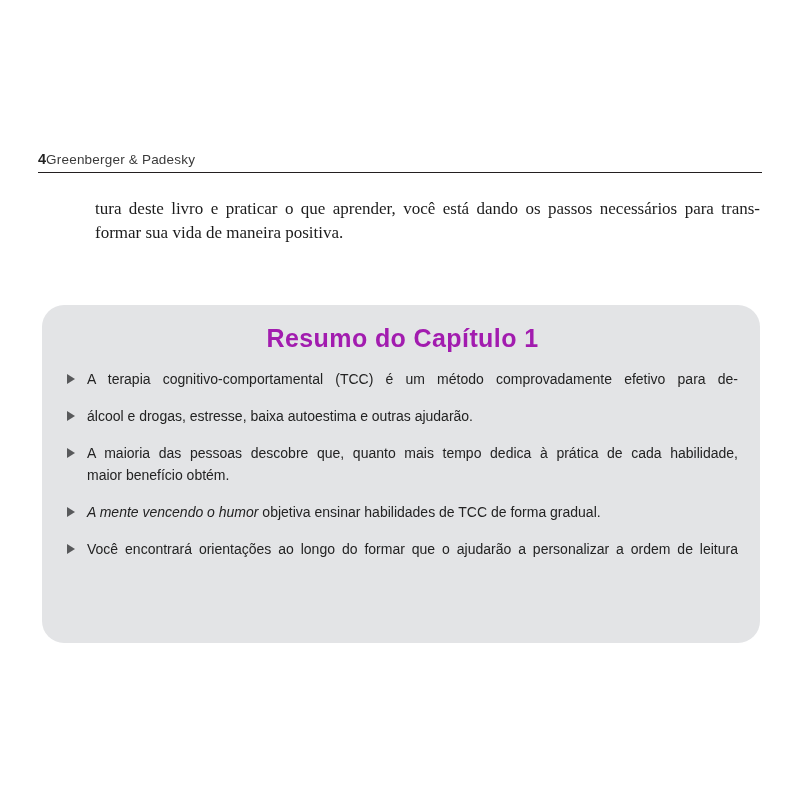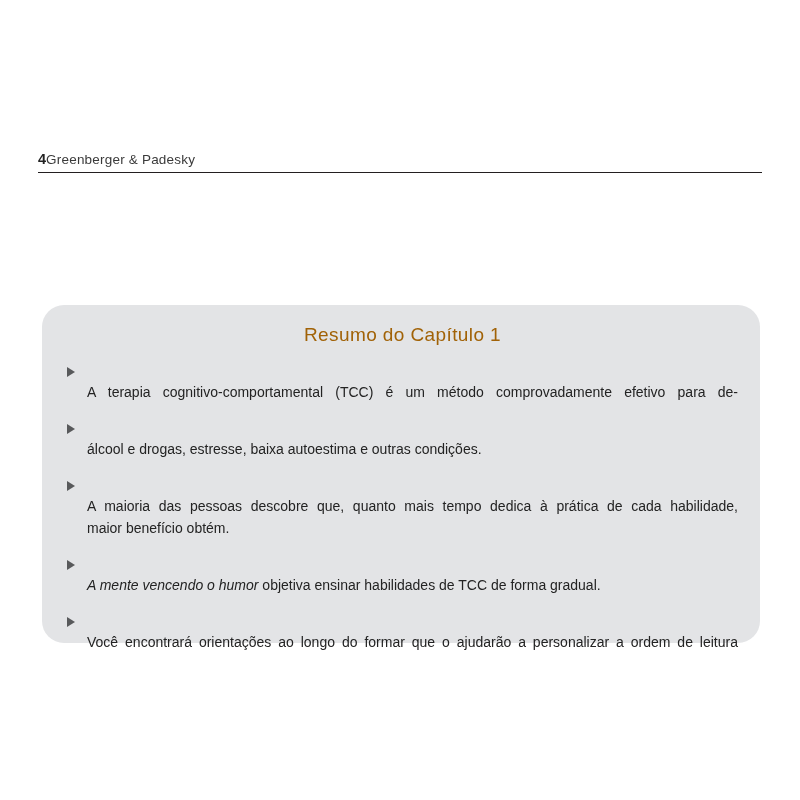--- a/index.html
+++ b/index.html
@@ -53,24 +53,24 @@
     left: 42px;
     top: 305px;
     width: 718px;
     height: 338px;
     background: #e3e4e6;
     border-radius: 22px;
     padding: 19px 22px 0 25px;
   }
   .summary-title {
     text-align: center;
-    font-size: 19px;
-    font-weight: normal;
+    font-size: 25px;
+    font-weight: bold;
     letter-spacing: 0.4px;
-    color: #a16207;
+    color: #a21caf;
     margin-bottom: 15px;
   }
   .summary-list {
     list-style: none;
   }
   .summary-item {
     display: flex;
     margin-bottom: 15px;
     font-size: 14px;
     line-height: 22px;
@@ -82,54 +82,58 @@
   }
   .bullet::before {
     content: "";
     display: block;
     width: 0;
     height: 0;
     border-left: 8px solid #58595b;
     border-top: 5px solid transparent;
     border-bottom: 5px solid transparent;
   }
-  .item-text { flex: 1; margin-top: 20px; }
+  .item-text { flex: 1; }
   .item-line { display: block; }
   .item-line.stretch {
     text-align: justify;
     text-align-last: justify;
   }
   .italic { font-style: italic; }
 </style>
 </head>
 <body>
 
 <div class="page">
 
   <div class="running-header">
     <span class="page-number">4</span>
     <span class="running-head-title">Greenberger &amp; Padesky</span>
   </div>
 
+  <div class="intro-paragraph">
+    <span class="intro-line stretch">tura deste livro e praticar o que aprender, você está dando os passos necessários para trans-</span>
+    <span class="intro-line">formar sua vida de maneira positiva.</span>
+  </div>
 
   <div class="summary-box">
     <div class="summary-title">Resumo do Capítulo 1</div>
     <ul class="summary-list">
 
       <li class="summary-item">
         <span class="bullet"></span>
         <div class="item-text">
           <span class="item-line stretch">A terapia cognitivo-comportamental (TCC) é um método comprovadamente efetivo para de-</span>
         </div>
       </li>
 
       <li class="summary-item">
         <span class="bullet"></span>
         <div class="item-text">
-          <span class="item-line">álcool e drogas, estresse, baixa autoestima e outras condições.</span>
+          <span class="item-line">álcool e drogas, estresse, baixa autoestima e outras ajudarão.</span>
         </div>
       </li>
 
       <li class="summary-item">
         <span class="bullet"></span>
         <div class="item-text">
           <span class="item-line stretch">A maioria das pessoas descobre que, quanto mais tempo dedica à prática de cada habilidade,</span>
           <span class="item-line">maior benefício obtém.</span>
         </div>
       </li>

